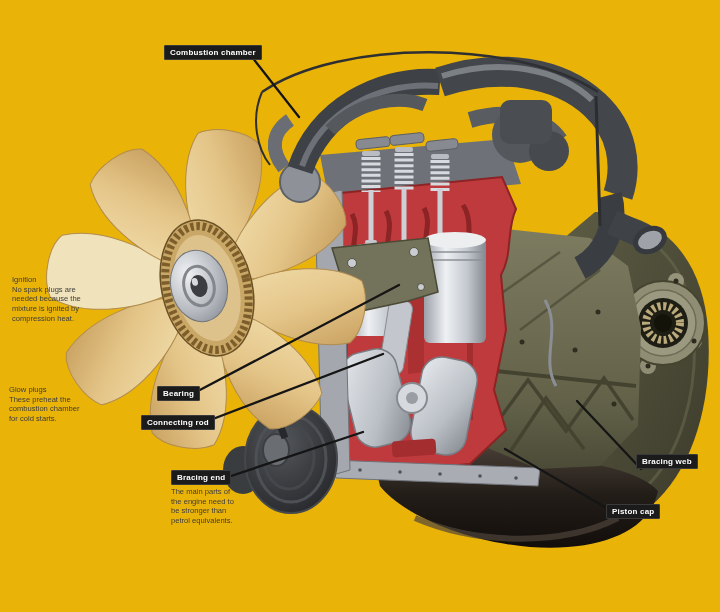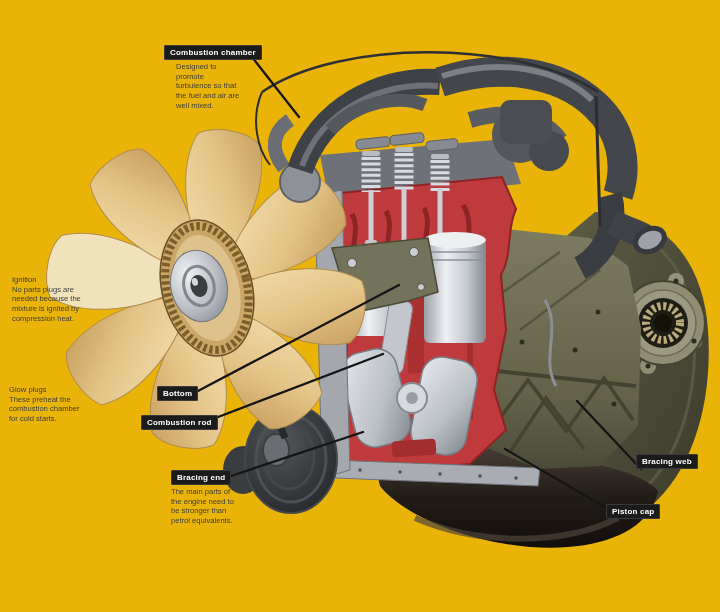--- a/index.html
+++ b/index.html
@@ -241,33 +241,28 @@
     <line x1="252" y1="57" x2="299" y2="117"></line>
     <line x1="196" y1="392" x2="399" y2="285"></line>
     <line x1="205" y1="422" x2="383" y2="354"></line>
     <line x1="228" y1="477" x2="363" y2="432"></line>
     <line x1="641" y1="469" x2="577" y2="401"></line>
     <line x1="610" y1="510" x2="505" y2="449"></line>
   </g>
 </svg>
 
 <div class="part-label" style="left:164px;top:45px">Combustion chamber</div>
-<div class="part-label" style="left:157px;top:386px">Bottom</div>
-<div class="part-label" style="left:141px;top:415px">Combustion rod</div>
+<div class="part-label" style="left:157px;top:386px">Bearing</div>
+<div class="part-label" style="left:141px;top:415px">Connecting rod</div>
 <div class="part-label" style="left:171px;top:470px">Bracing end</div>
 <div class="part-label" style="left:636px;top:454px">Bracing web</div>
 <div class="part-label" style="left:606px;top:504px">Piston cap</div>
 
-<div class="note" style="left:176px;top:62px;width:92px">Designed to
-promote
-turbulence so that
-the fuel and air are
-well mixed.</div>
 <div class="note" style="left:12px;top:275px;width:120px">Ignition
-No parts plugs are
+No spark plugs are
 needed because the
 mixture is ignited by
 compression heat.</div>
 <div class="note" style="left:171px;top:487px;width:110px">The main parts of
 the engine need to
 be stronger than
 petrol equivalents.</div>
 <div class="note" style="left:9px;top:385px;width:130px">Glow plugs
 These preheat the
 combustion chamber

